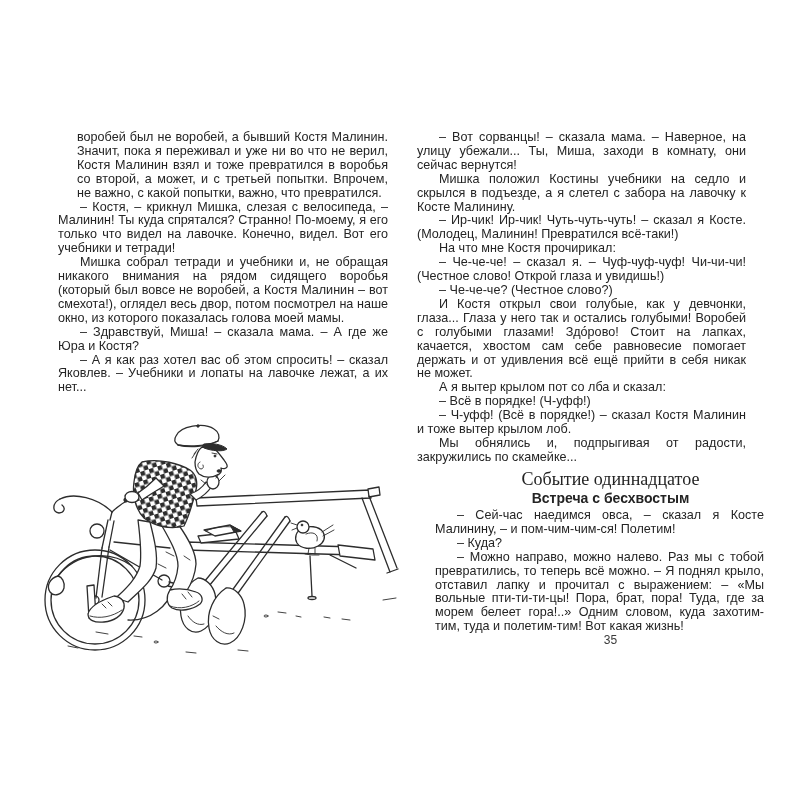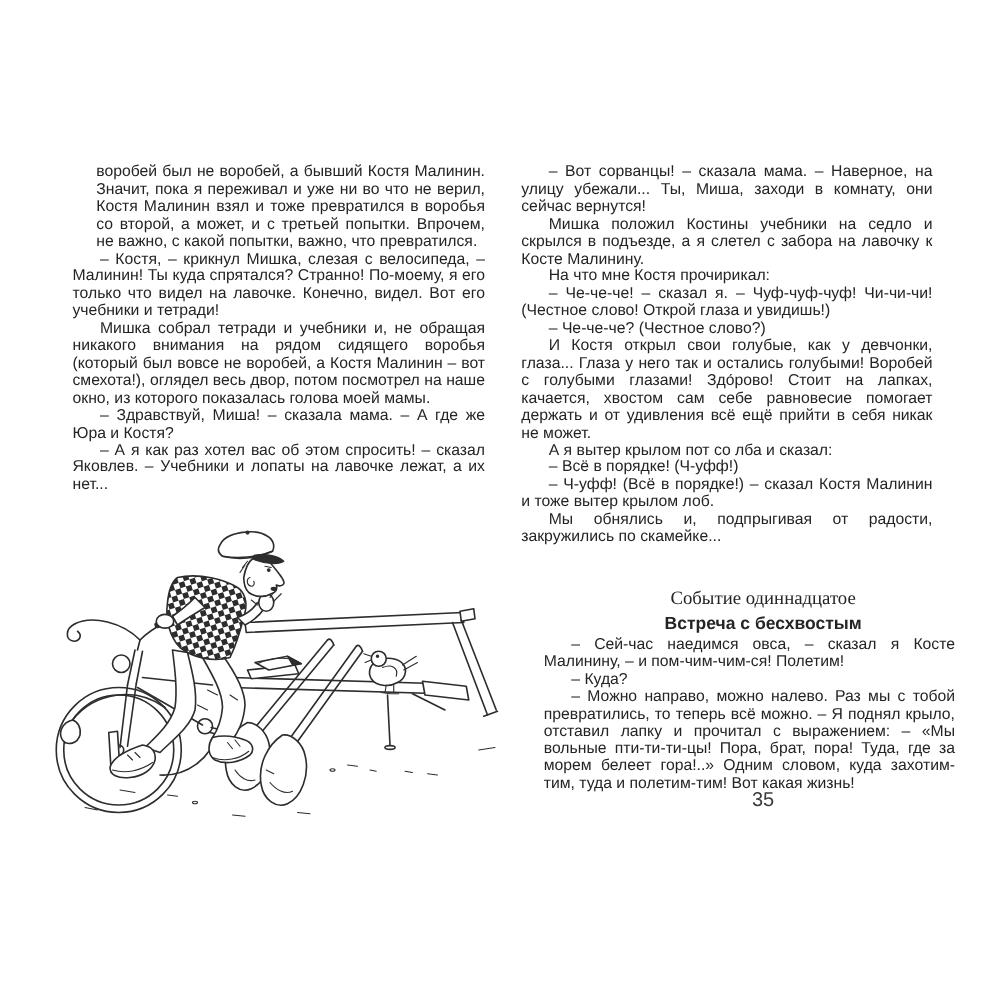--- a/index.html
+++ b/index.html
@@ -13,30 +13,30 @@
     font-size:12.6px;line-height:13.9px;letter-spacing:0;
     hyphens:auto;-webkit-hyphens:auto;
   }
   .col p{margin:0;text-indent:22px;}
   .col p.noind{text-indent:0;margin-left:19px;}
   #left-col{left:58px;top:131px;width:330px;}
   #right-col-1{left:417px;top:131px;width:329px;}
   #right-col-2{left:435px;top:470px;width:329px;}
   .kicker{
     font-family:"Liberation Serif", serif;
-    font-size:15px;line-height:18px;text-align:center;text-indent:0;
+    font-size:18px;line-height:18px;text-align:center;text-indent:0;
   }
   .chapter-title{
     font-family:Liberation Sans, sans-serif;
     font-size:14px;line-height:21px;font-weight:bold;text-align:center;text-indent:0;
     margin:3px 0 13px 0;
   }
   .pagenum{
     text-align:center;text-indent:0;margin-top:11px;
-    font-size:16px;color:#3a3a3a;
+    font-size:12px;color:#3a3a3a;
   }
   #illustration{
     position:absolute;left:38px;top:420px;width:366px;height:248px;
   }
   svg .ln{fill:none;stroke:#2d2d2d;stroke-width:1.3;stroke-linecap:round;stroke-linejoin:round;}
   svg .fwhite{fill:#ffffff;stroke:#2d2d2d;stroke-width:1.3;stroke-linejoin:round;}
   svg .fdark{fill:#2d2d2d;stroke:#2d2d2d;stroke-width:1;stroke-linejoin:round;}
   svg .thin{stroke-width:0.9;}
 </style>
 </head>
@@ -162,20 +162,21 @@
       <path class="ln thin" d="M58,212 L70,214 M96,216 L104,217 M148,232 L158,233 M200,230 L210,231 M240,192 L248,193 M258,196 L263,197 M286,197 L292,198 M304,199 L312,200 M345,180 L358,178 M30,226 L40,228"></path>
       <ellipse class="ln thin" cx="228" cy="196" rx="2" ry="1"></ellipse>
       <ellipse class="ln thin" cx="118" cy="222" rx="2" ry="1"></ellipse>
     </g>
   </svg>
 </div>
 
 <div class="col" id="right-col-1">
   <p>– Вот сорванцы! – сказала мама. – Наверное, на улицу убежали... Ты, Миша, заходи в комнату, они сейчас вернутся!</p>
   <p>Мишка положил Костины учебники на седло и скрылся в подъезде, а я слетел с забора на лавочку к Косте Малинину.</p>
+  <p>– Ир-чик! Ир-чик! Чуть-чуть-чуть! – сказал я Косте. (Молодец, Малинин! Превратился всё-таки!)</p>
   <p>На что мне Костя прочирикал:</p>
   <p>– Че-че-че! – сказал я. – Чуф-чуф-чуф! Чи-чи-чи! (Честное слово! Открой глаза и увидишь!)</p>
   <p>– Че-че-че? (Честное слово?)</p>
   <p>И Костя открыл свои голубые, как у девчонки, глаза... Глаза у него так и остались голубыми! Воробей с голубыми глазами! Здо́рово! Стоит на лапках, качается, хвостом сам себе равновесие помогает держать и от удивления всё ещё прийти в себя никак не может.</p>
   <p>А я вытер крылом пот со лба и сказал:</p>
   <p>– Всё в порядке! (Ч-уфф!)</p>
   <p>– Ч-уфф! (Всё в порядке!) – сказал Костя Малинин и тоже вытер крылом лоб.</p>
   <p>Мы обнялись и, подпрыгивая от радости, закружились по скамейке...</p>
 </div>
 

